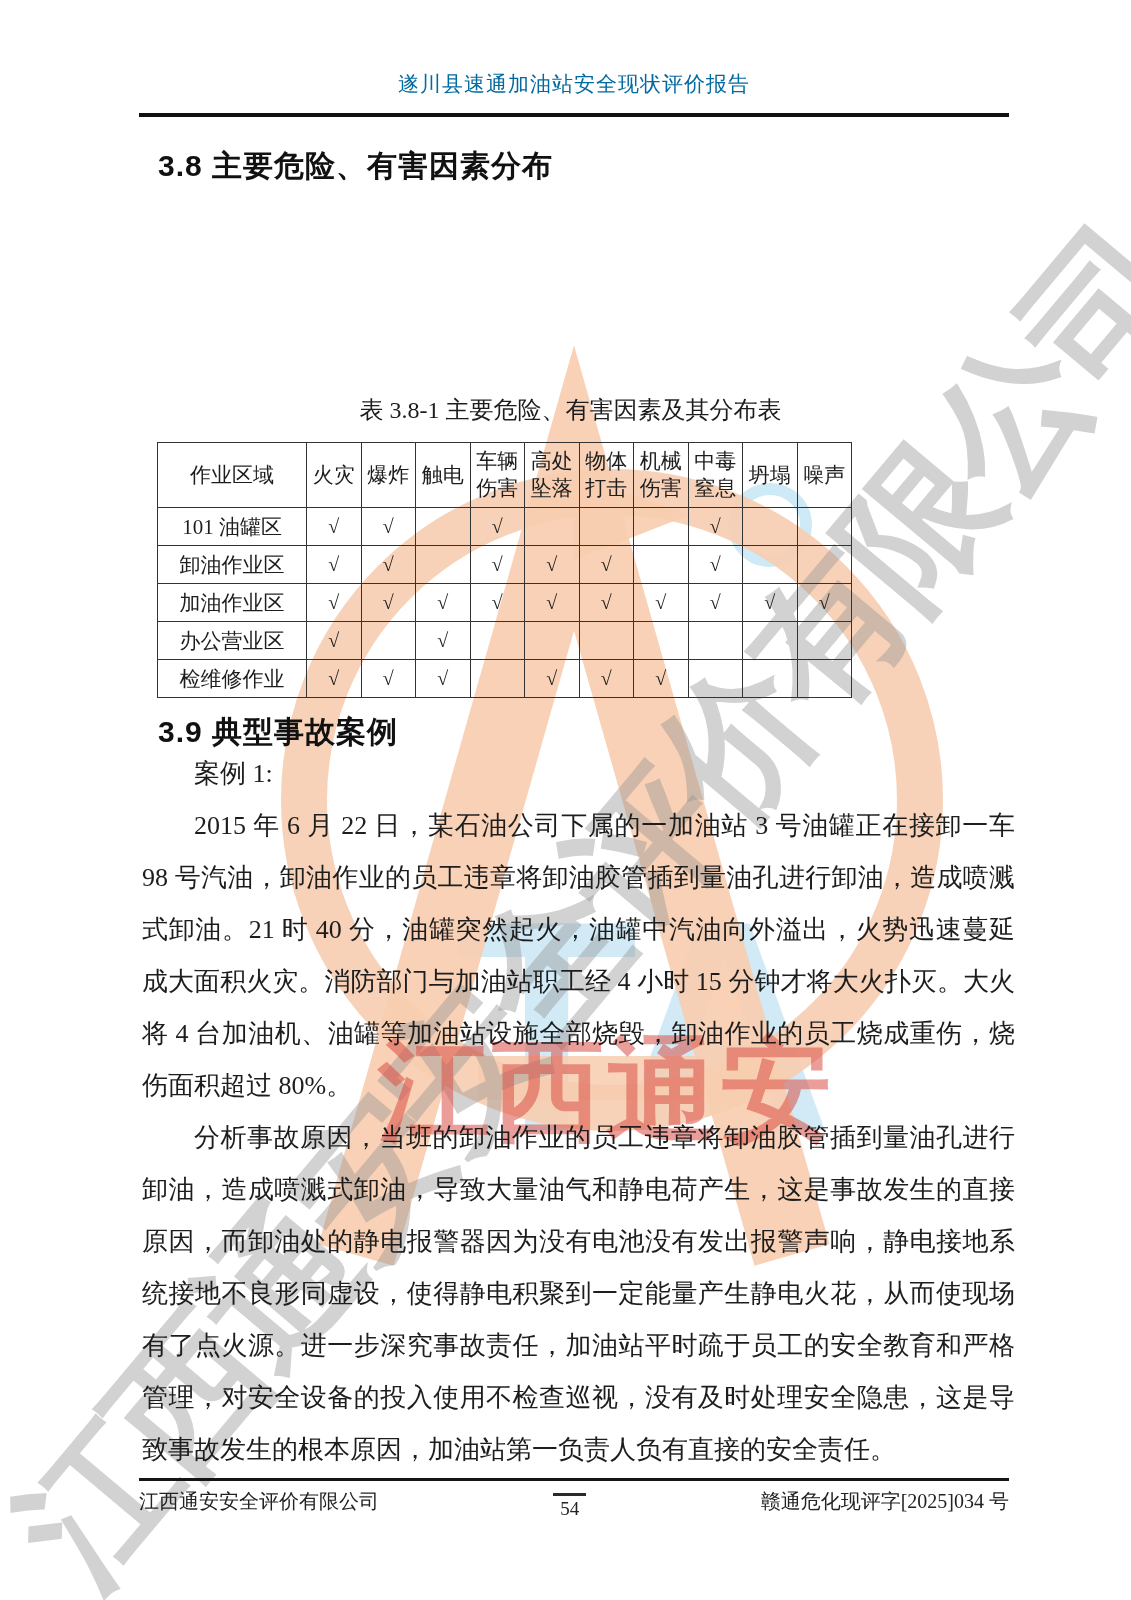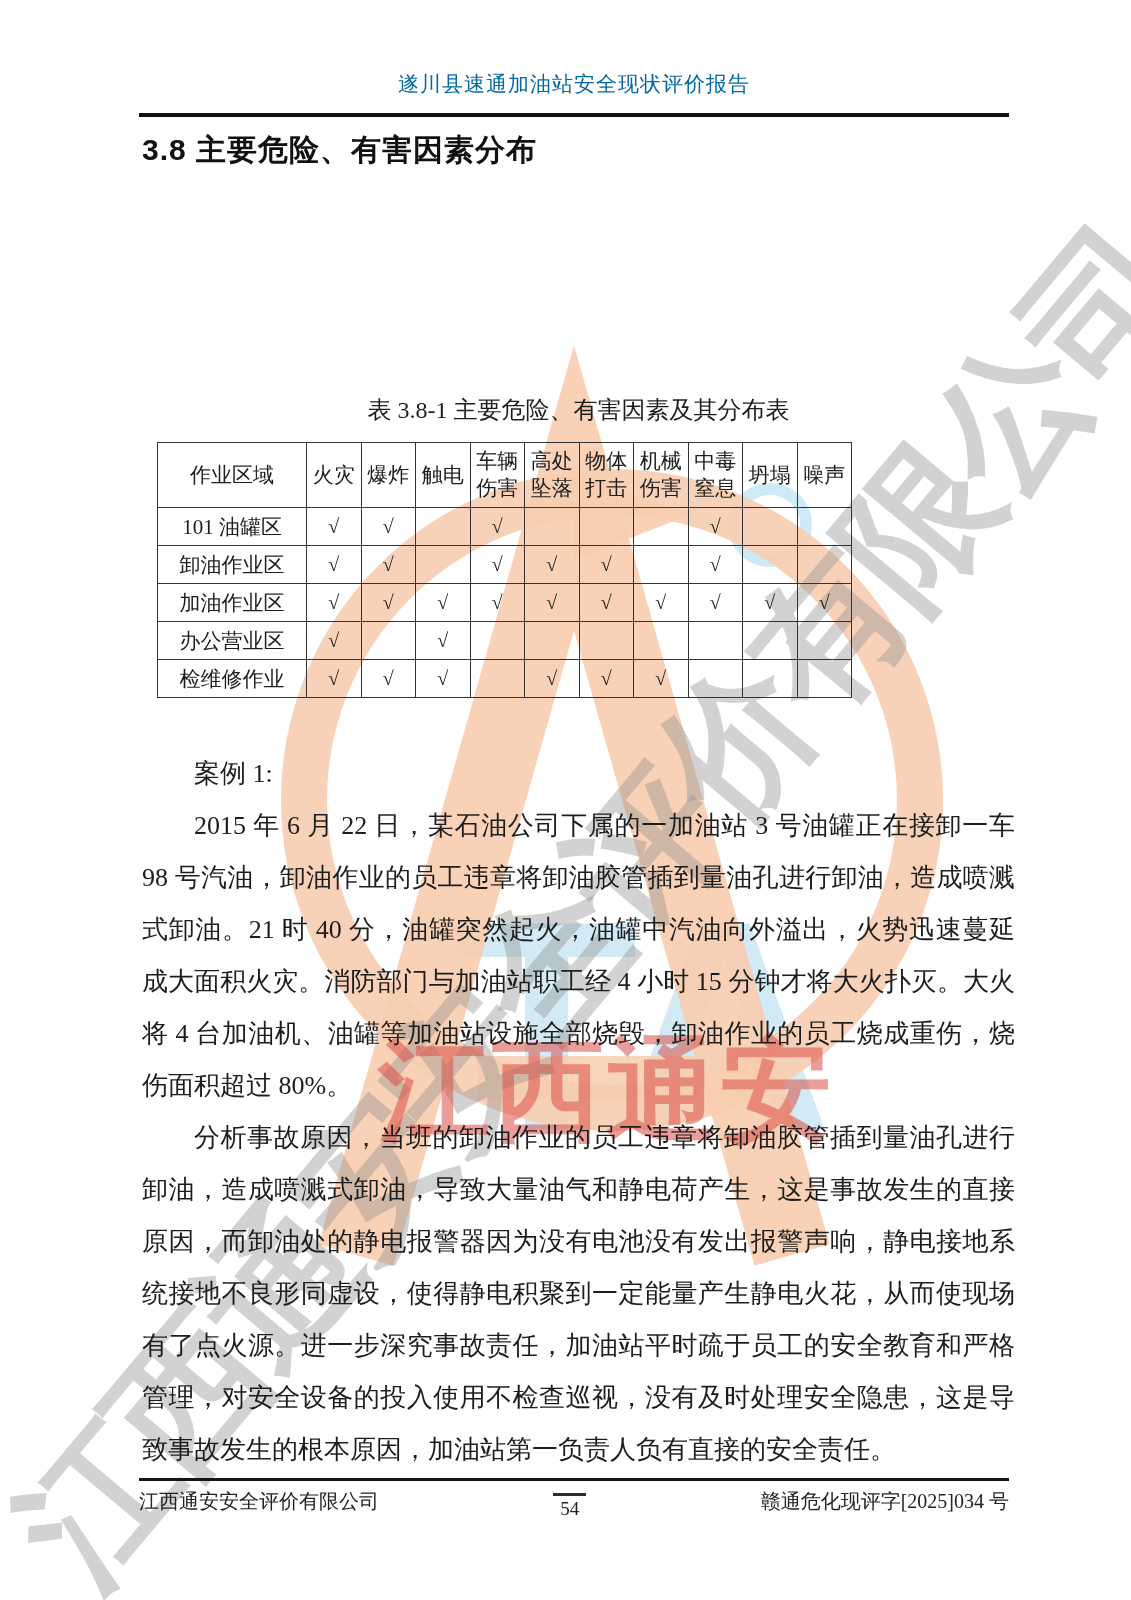--- a/index.html
+++ b/index.html
@@ -27,34 +27,34 @@
   
   .content { position:absolute; inset:0; z-index:2; }
   .doc-header {
     position:absolute; top:70px; left:140px; width:868px;
     text-align:center; font-size:21px; letter-spacing:1px; color:#0369a1;
   }
   .header-rule { position:absolute; top:113px; left:139px; width:870px; height:4px; background:#101010; }
   .sec-heading {
     position:absolute; left:142px;
     font-family:"Liberation Sans", sans-serif; font-weight:bold;
-    font-size:30px; letter-spacing:1px; color:#111; margin:0;
+    font-size:30px; letter-spacing:1px; color:#111; margin:16px;
   }
   .h38 { top:130px; }
   .h39 { top:696px; }
   .body-par {
     position:absolute; left:142px; width:873px; margin:0;
     font-size:26px; line-height:52px; text-align:justify; text-indent:2em;
   }
   .par1 { top:183px; }
   .case-label { top:748px; }
   .par2 { top:800px; }
   .par3 { top:1112px; }
   .table-title {
-    position:absolute; top:394px; left:142px; width:873px;
+    position:absolute; top:394px; left:134px; width:873px;
     text-align:center; font-size:24px;
   }
   table.hazard {
     position:absolute; top:442px; left:157px; width:695px;
     border-collapse:collapse; table-layout:fixed; font-size:21px;
     background:transparent;
   }
   table.hazard th, table.hazard td {
     border:1.5px solid #333; text-align:center; vertical-align:middle; padding:0;
   }
@@ -185,20 +185,21 @@
             <td>√</td>
             <td>√</td>
             <td>√</td>
             <td></td>
             <td></td>
             <td></td>
           </tr>
         </tbody>
     </table>
 
+    <h1 class="sec-heading h39">3.9 典型事故案例</h1>
 
     <p class="body-par case-label">案例 1:</p>
 
     <p class="body-par par2">2015 年 6 月 22 日，某石油公司下属的一加油站 3 号油罐正在接卸一车 98 号汽油，卸油作业的员工违章将卸油胶管插到量油孔进行卸油，造成喷溅式卸油。21 时 40 分，油罐突然起火，油罐中汽油向外溢出，火势迅速蔓延成大面积火灾。消防部门与加油站职工经 4 小时 15 分钟才将大火扑灭。大火将 4 台加油机、油罐等加油站设施全部烧毁，卸油作业的员工烧成重伤，烧伤面积超过 80%。</p>
 
     <p class="body-par par3">分析事故原因，当班的卸油作业的员工违章将卸油胶管插到量油孔进行卸油，造成喷溅式卸油，导致大量油气和静电荷产生，这是事故发生的直接原因，而卸油处的静电报警器因为没有电池没有发出报警声响，静电接地系统接地不良形同虚设，使得静电积聚到一定能量产生静电火花，从而使现场有了点火源。进一步深究事故责任，加油站平时疏于员工的安全教育和严格管理，对安全设备的投入使用不检查巡视，没有及时处理安全隐患，这是导致事故发生的根本原因，加油站第一负责人负有直接的安全责任。</p>
 
     <div class="doc-footer">
       <span>江西通安安全评价有限公司</span>
       <span class="pagenum">54</span>

